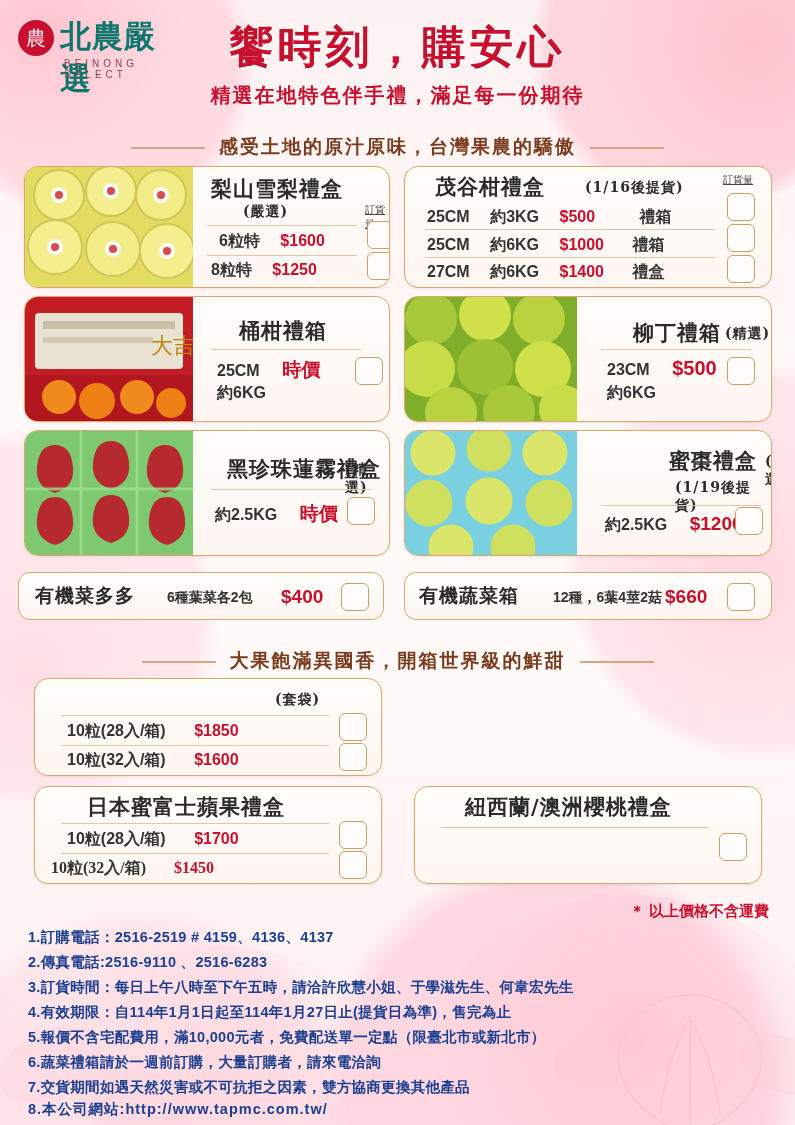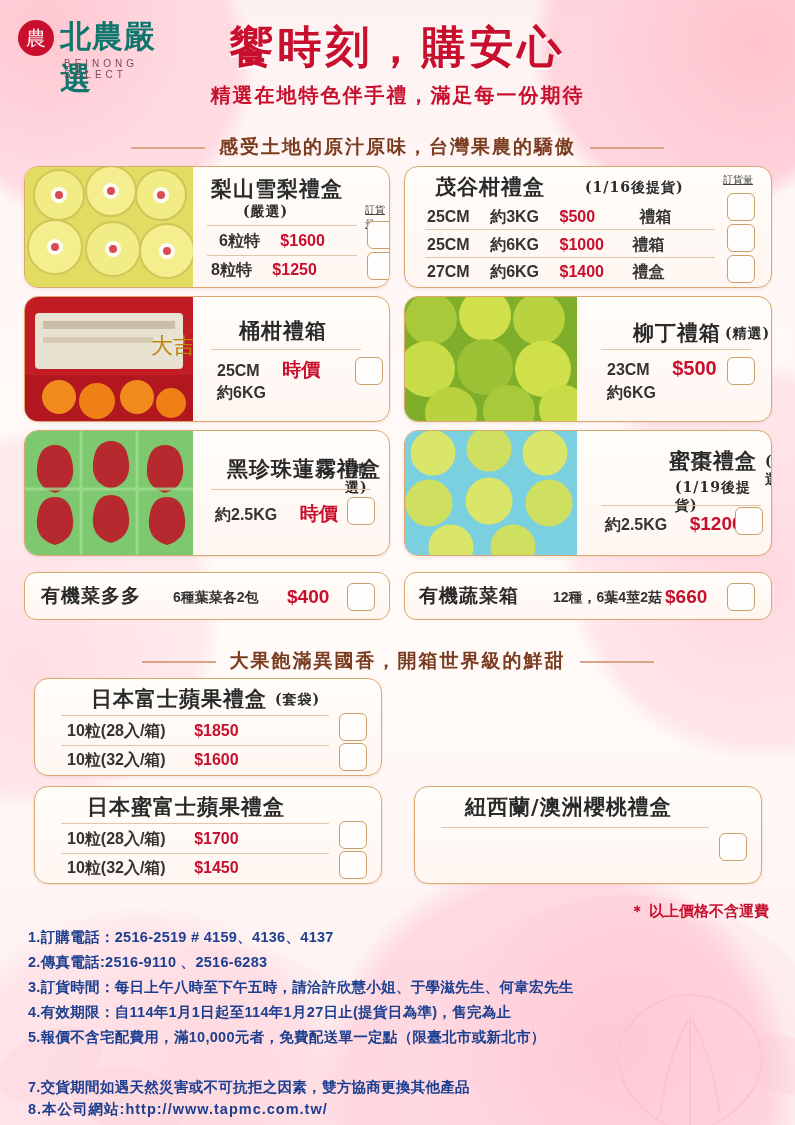--- a/index.html
+++ b/index.html
@@ -319,40 +319,39 @@
     <div class="pname psmall" style="left:360px;top:22px;">(精選)</div>
     <div class="pname psmall" style="left:270px;top:48px;">(1/19後提貨)</div>
     <div class="hr" style="left:196px;top:74px;width:160px;"></div>
     <div class="row" style="left:200px;top:82px;">
       <span>約2.5KG</span>
       <span class="price" style="margin-left:18px;font-size:19px;">$1200</span>
     </div>
     <div class="chk" style="left:330px;top:76px;"></div>
   </div>
 
-  <div class="strip" style="left:24px;top:572px;width:364px;height:46px;">
+  <div class="strip" style="left:18px;top:572px;width:364px;height:46px;">
     <div class="pname" style="left:16px;top:10px;font-size:19px;">有機菜多多</div>
     <div class="row" style="left:148px;top:16px;font-size:14px;">6種葉菜各2包</div>
     <div class="row price" style="left:262px;top:13px;font-size:19px;">$400</div>
     <div class="chk" style="left:322px;top:10px;"></div>
   </div>
 
   <div class="strip" style="left:404px;top:572px;width:366px;height:46px;">
     <div class="pname" style="left:14px;top:10px;font-size:19px;">有機蔬菜箱</div>
     <div class="row" style="left:148px;top:16px;font-size:14px;">12種，6葉4莖2菇</div>
     <div class="row price" style="left:260px;top:13px;font-size:19px;">$660</div>
     <div class="chk" style="left:322px;top:10px;"></div>
   </div>
 
   <div class="section-head" style="top:648px;">
     <span class="rule"></span><span>大果飽滿異國香，開箱世界級的鮮甜</span><span class="rule"></span>
   </div>
 
   <div class="card" style="left:34px;top:678px;width:346px;height:96px;">
-    <div class="pname" style="left:56px;top:6px;">日本富士蘋果禮盒</div>
     <div class="pname psmall" style="left:240px;top:12px;">(套袋)</div>
     <div class="hr" style="left:26px;top:36px;width:268px;"></div>
     <div class="row" style="left:32px;top:42px;">
       <span>10粒(28入/箱)</span>
       <span class="price" style="margin-left:24px;">$1850</span>
     </div>
     <div class="hr" style="left:26px;top:66px;width:268px;"></div>
     <div class="row" style="left:32px;top:71px;">
       <span>10粒(32入/箱)</span>
       <span class="price" style="margin-left:24px;">$1600</span>
@@ -363,37 +362,38 @@
 
 
   <div class="card" style="left:34px;top:786px;width:346px;height:96px;">
     <div class="pname" style="left:52px;top:6px;">日本蜜富士蘋果禮盒</div>
     <div class="hr" style="left:26px;top:36px;width:268px;"></div>
     <div class="row" style="left:32px;top:42px;">
       <span>10粒(28入/箱)</span>
       <span class="price" style="margin-left:24px;">$1700</span>
     </div>
     <div class="hr" style="left:26px;top:66px;width:268px;"></div>
-    <div class="row" style="left:32px;top:71px;">
+    <div class="row" style="left:16px;top:71px;font-family:Liberation Serif, serif;">
       <span>10粒(32入/箱)</span>
       <span class="price" style="margin-left:24px;">$1450</span>
     </div>
     <div class="chk" style="left:304px;top:34px;"></div>
     <div class="chk" style="left:304px;top:64px;"></div>
   </div>
 
   <div class="card" style="left:414px;top:786px;width:346px;height:96px;">
     <div class="pname" style="left:50px;top:6px;">紐西蘭/澳洲櫻桃禮盒</div>
     <div class="hr" style="left:26px;top:40px;width:268px;"></div>
     <div class="chk" style="left:304px;top:46px;"></div>
   </div>
 
   <div class="nofee">＊ 以上價格不含運費</div>
 
   <div class="note" style="left:28px;top:928px;">1.訂購電話：2516-2519 # 4159、4136、4137</div>
   <div class="note" style="left:28px;top:953px;">2.傳真電話:2516-9110 、2516-6283</div>
   <div class="note" style="left:28px;top:978px;">3.訂貨時間：每日上午八時至下午五時，請洽許欣慧小姐、于學滋先生、何韋宏先生</div>
   <div class="note" style="left:28px;top:1003px;">4.有效期限：自114年1月1日起至114年1月27日止(提貨日為準)，售完為止</div>
   <div class="note" style="left:28px;top:1028px;">5.報價不含宅配費用，滿10,000元者，免費配送單一定點（限臺北市或新北市）</div>
+  <div class="note" style="left:28px;top:1053px;">6.蔬菜禮箱請於一週前訂購，大量訂購者，請來電洽詢</div>
   <div class="note" style="left:28px;top:1078px;">7.交貨期間如遇天然災害或不可抗拒之因素，雙方協商更換其他產品</div>
   <div class="note" style="left:28px;top:1100px;letter-spacing:1px;">8.本公司網站:http://www.tapmc.com.tw/</div>
 
 </div>
 
 </body></html>

